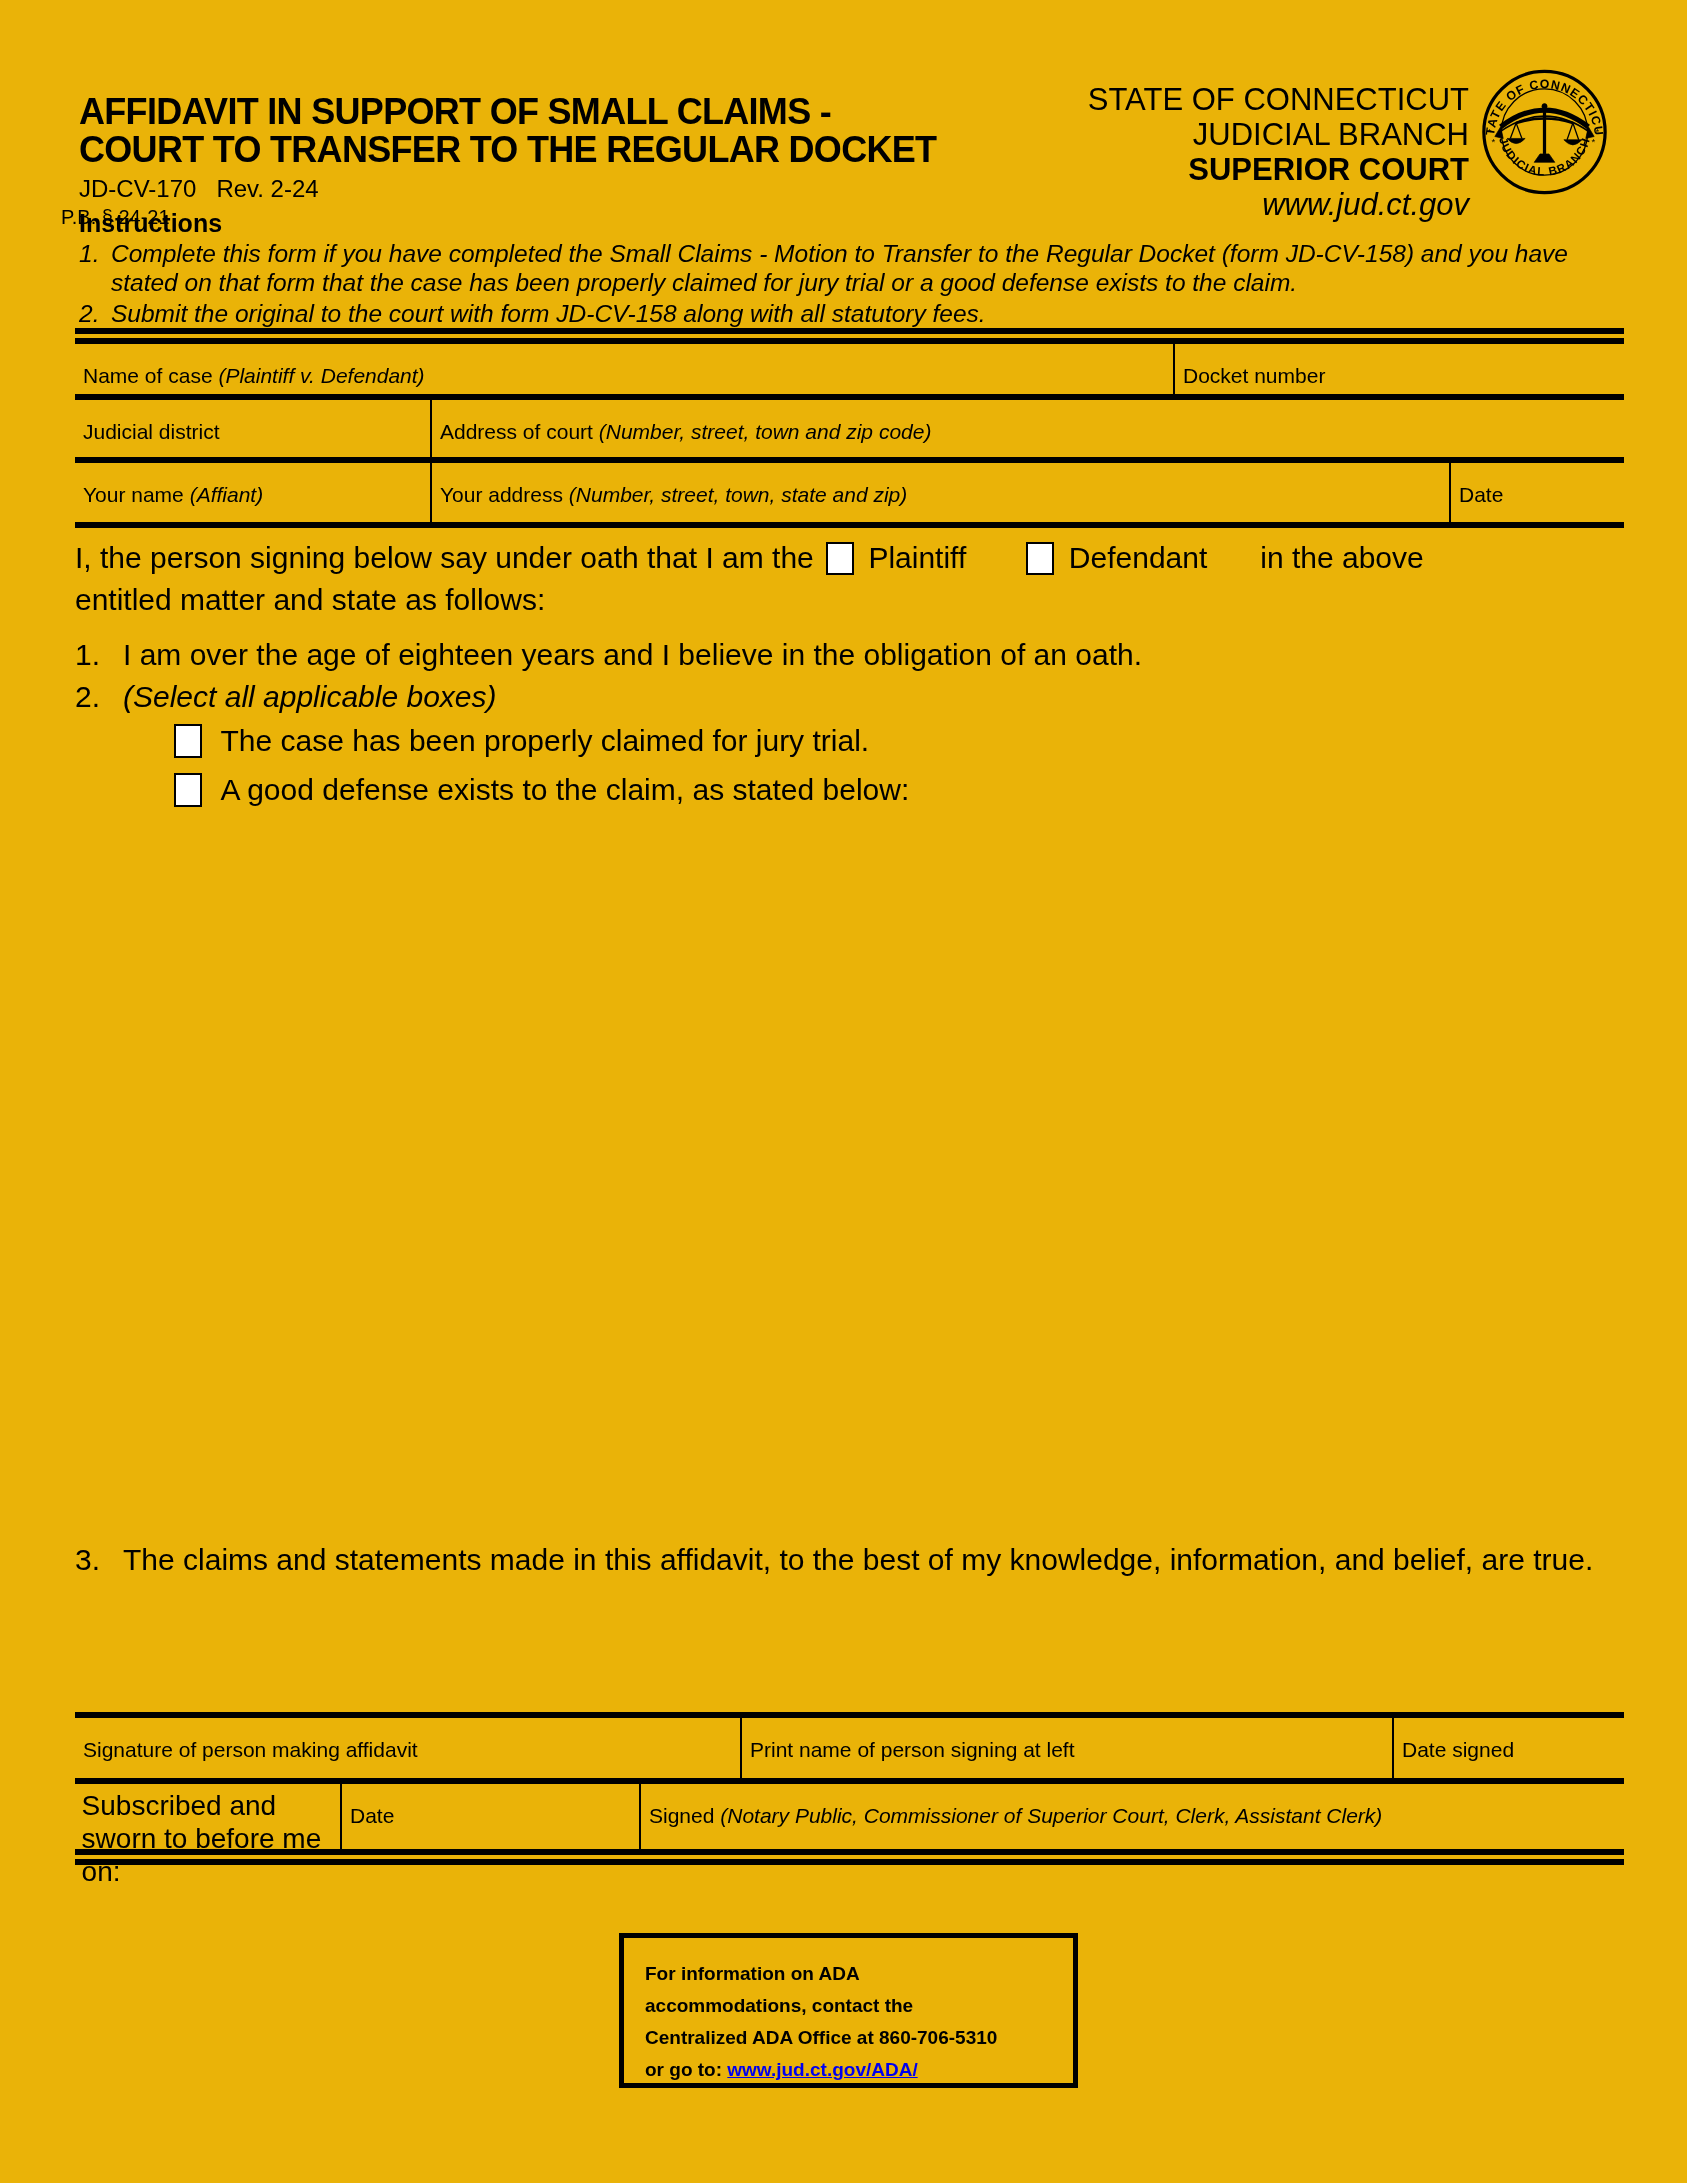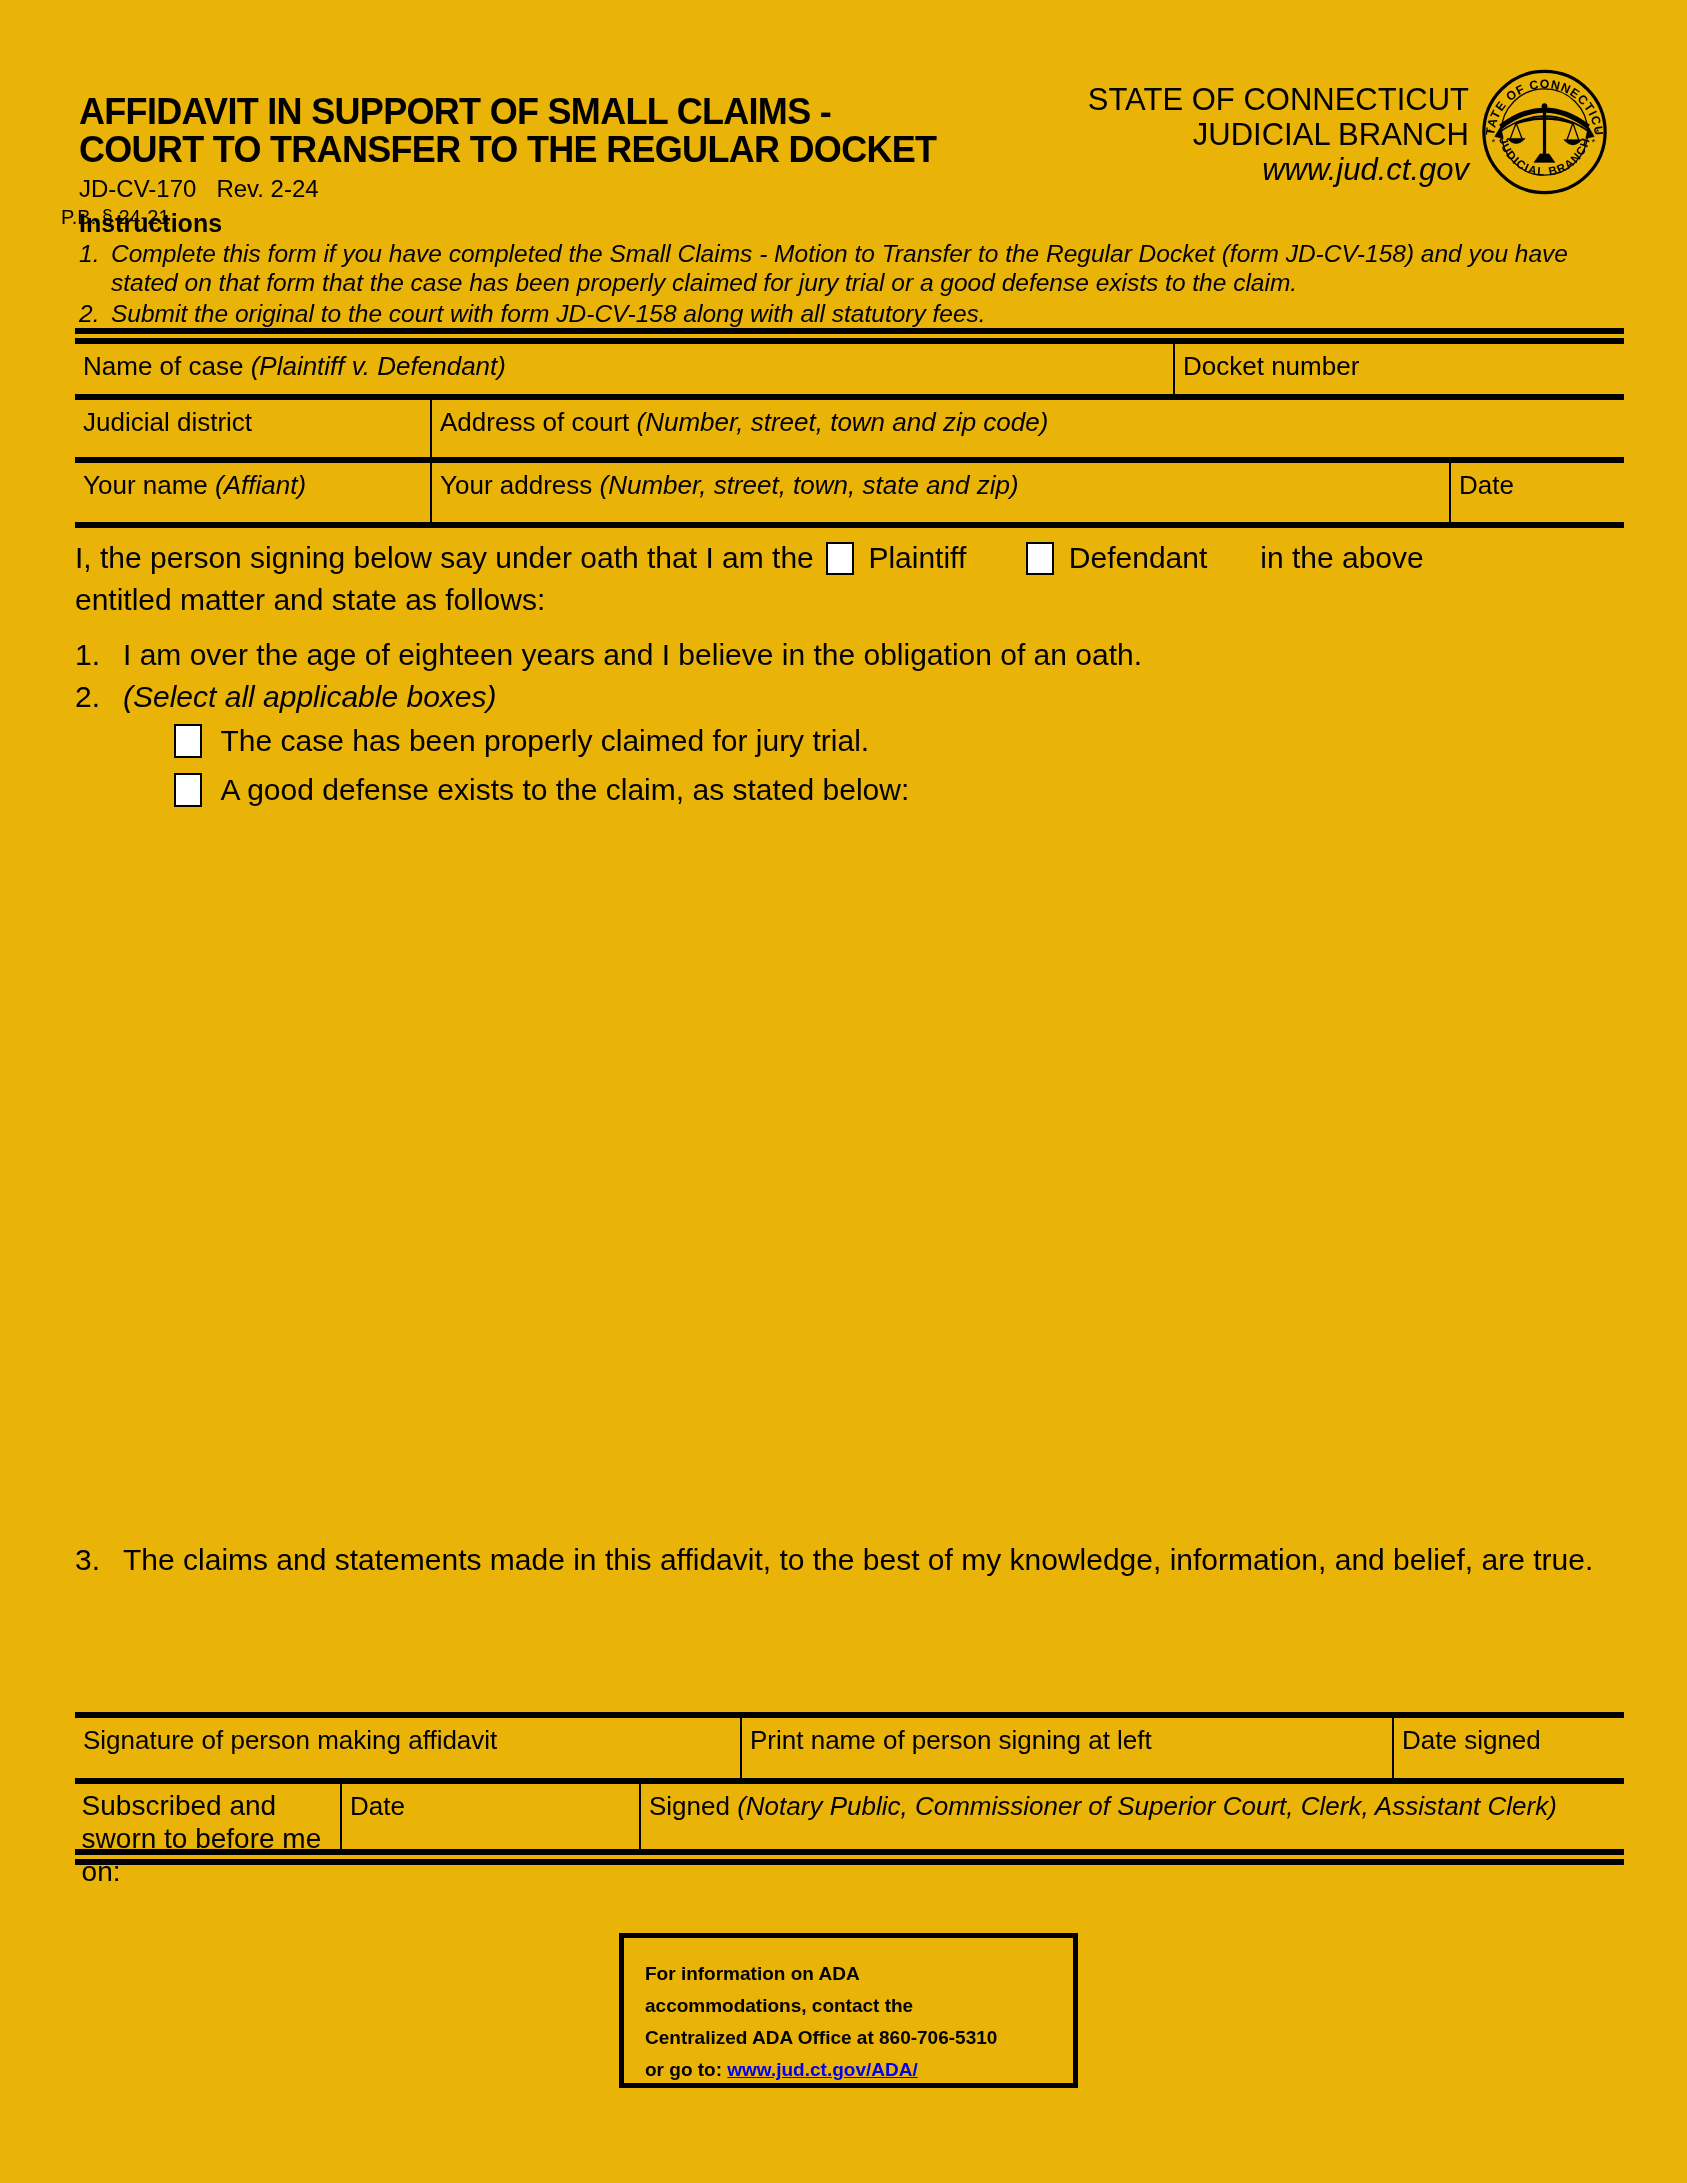--- a/index.html
+++ b/index.html
@@ -21,21 +21,21 @@
   .instr-head{left:79px;top:209px;font-size:25px;font-weight:bold;}
   .instr-item{left:79px;width:1545px;display:flex;font-size:24.5px;font-style:italic;line-height:29px;}
   .instr-item .num{flex:0 0 32px;}
   .instr-1{top:239px;}
   .instr-2{top:299px;}
 
   
   .case-table{left:75px;top:328px;width:1549px;}
   .dbl{height:16px;border-top:6px solid #000;border-bottom:6px solid #000;}
   .trow{display:flex;border-bottom:6px solid #000;align-items:stretch;}
-  .trow .cell{padding:10px 8px;font-size:26px;line-height:25px;}
+  .trow .cell{padding:19px 8px;font-size:21px;line-height:25px;}
   .trow .cell.vline{border-left:2.6px solid #000;}
   .hint{font-style:italic;}
   .r1{height:56px;}
   .r2{height:63px;}
   .r3{height:65px;}
   .c-name{flex:0 0 1098px;}
   .c-docket{flex:1;}
   .c-jd{flex:0 0 355px;}
   .c-addr{flex:1;}
   .c-yaddr{flex:0 0 1019px;}
@@ -86,20 +86,21 @@
   <div class="abs title">
     <div>AFFIDAVIT IN SUPPORT OF SMALL CLAIMS -</div>
     <div>COURT TO TRANSFER TO THE REGULAR DOCKET</div>
   </div>
   <div class="abs form-num">JD-CV-170   Rev. 2-24</div>
   <div class="abs pb-num">P.B. § 24-21</div>
 
   <div class="abs right-head">
     <div>STATE OF CONNECTICUT</div>
     <div>JUDICIAL BRANCH</div>
+    <div class="court">SUPERIOR COURT</div>
     <div class="site">www.jud.ct.gov</div>
   </div>
 
   <svg class="abs seal" viewBox="0 0 200 200">
     <circle cx="100" cy="100" r="94" fill="none" stroke="#000" stroke-width="5"></circle>
     <circle cx="100" cy="100" r="67" fill="none" stroke="#000" stroke-width="2"></circle>
     <defs>
       <path id="arcTop" d="M 22,110 A 78,78 0 0 1 178,110"></path>
       <path id="arcBot" d="M 31,116 A 72,72 0 0 0 169,116"></path>
     </defs>

